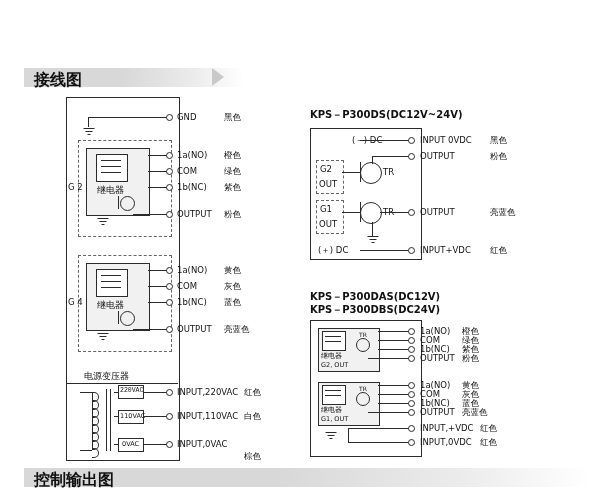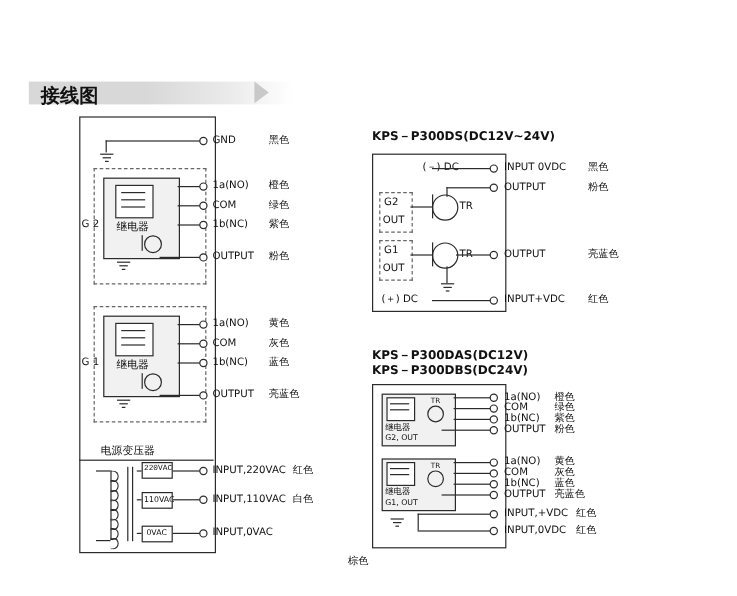--- a/index.html
+++ b/index.html
@@ -111,21 +111,21 @@
     <div class="t" style="left:177px;top:151px;">1a(NO)</div>
     <div class="t cjk" style="left:224px;top:151px;">橙色</div>
     <div class="t" style="left:177px;top:167px;">COM</div>
     <div class="t cjk" style="left:224px;top:167px;">绿色</div>
     <div class="t" style="left:177px;top:183px;">1b(NC)</div>
     <div class="t cjk" style="left:224px;top:183px;">紫色</div>
     <div class="t" style="left:177px;top:210px;">OUTPUT</div>
     <div class="t cjk" style="left:224px;top:210px;">粉色</div>
 
     <div class="dbox" style="left:78px;top:255px;width:92px;height:95px;"></div>
-    <div class="t" style="left:68px;top:298px;">G 1</div>
+    <div class="t" style="left:68px;top:298px;">G 4</div>
     <div class="fbox" style="left:86px;top:263px;width:62px;height:66px;"></div>
     <div class="box" style="left:96px;top:269px;width:30px;height:26px;background:#fff;"></div>
     <div class="ln hl" style="left:101px;top:275px;width:20px;"></div>
     <div class="ln hl" style="left:101px;top:281px;width:20px;"></div>
     <div class="ln hl" style="left:101px;top:287px;width:20px;"></div>
     <div class="t cjk" style="left:97px;top:301px;font-size:9px;">继电器</div>
     <div class="tr" style="left:120px;top:311px;width:13px;height:13px;"></div>
     <div class="ln vl" style="left:118px;top:311px;height:13px;"></div>
     <div class="gnd" style="left:97px;top:333px;width:11px;height:8px;">
         <i></i>
@@ -187,21 +187,21 @@
 
     <div class="dot" style="left:166px;top:389px;"></div>
     <div class="dot" style="left:166px;top:413px;"></div>
     <div class="dot" style="left:166px;top:441px;"></div>
 
     <div class="t" style="left:177px;top:388px;">INPUT,220VAC</div>
     <div class="t cjk" style="left:244px;top:388px;">红色</div>
     <div class="t" style="left:177px;top:412px;">INPUT,110VAC</div>
     <div class="t cjk" style="left:244px;top:412px;">白色</div>
     <div class="t" style="left:177px;top:440px;">INPUT,0VAC</div>
-    <div class="t cjk" style="left:244px;top:464px;margin-left:46px;">棕色</div>
+    <div class="t cjk" style="left:244px;top:452px;">棕色</div>
   </div>
 
   <div>
     <div class="tb cjk" style="left:310px;top:110px;">KPS－P300DS(DC12V~24V)</div>
 
     <div class="box" style="left:310px;top:128px;width:110px;height:130px;"></div>
 
     <div class="t" style="left:318px;top:136px;margin-left:34px;">(－) DC</div>
     <div class="ln hl" style="left:360px;top:140px;width:50px;"></div>
     <div class="dot" style="left:408px;top:137px;"></div>
@@ -322,14 +322,18 @@
       </div>
 
     <div class="dot" style="left:408px;top:425px;"></div>
     <div class="dot" style="left:408px;top:439px;"></div>
     <div class="t" style="left:420px;top:424px;">INPUT,+VDC</div>
     <div class="t cjk" style="left:480px;top:424px;">红色</div>
     <div class="t" style="left:420px;top:438px;">INPUT,0VDC</div>
     <div class="t cjk" style="left:480px;top:438px;">红色</div>
   </div>
 
+  <div class="secbar" style="left:24px;top:468px;width:566px;">
+    <div class="bg"></div>
+    <div class="lbl cjk">控制输出图</div>
+  </div>
 
 </div>
 
 </body></html>

